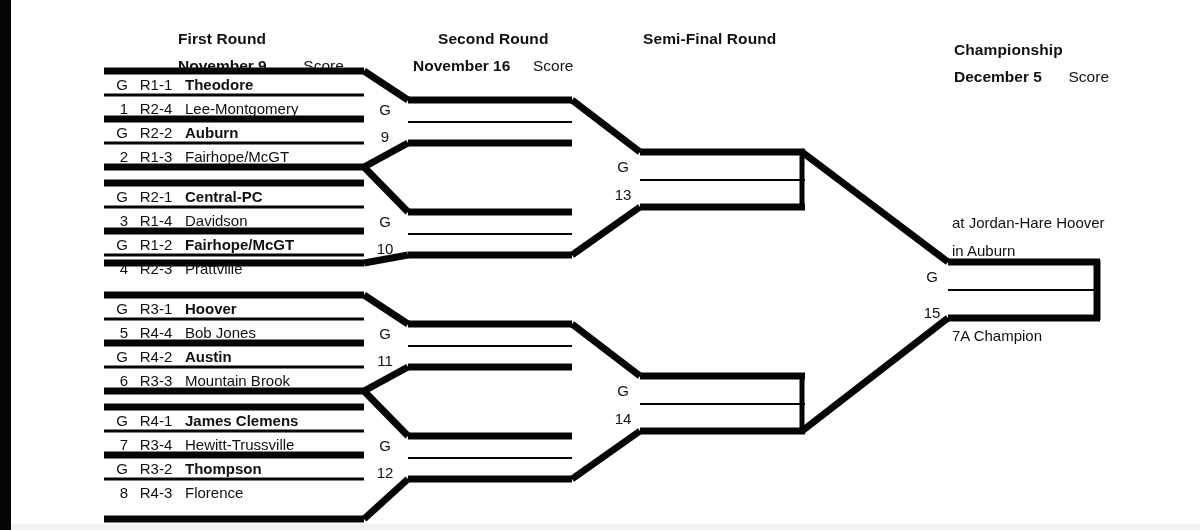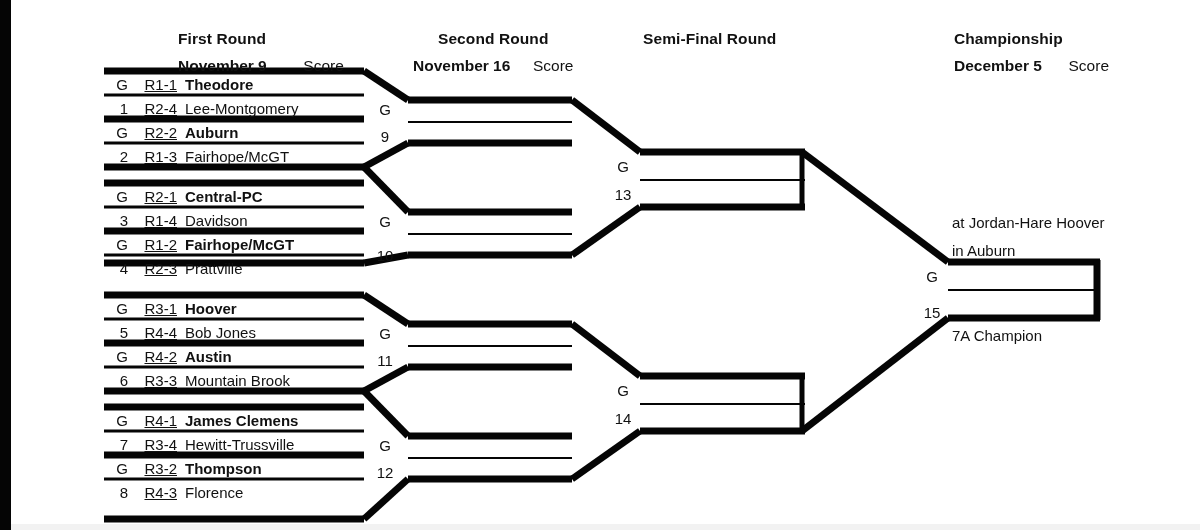--- a/index.html
+++ b/index.html
@@ -46,21 +46,21 @@
     left:109px;
     width:255px;
     font-size:15px;
     line-height:24px;
     white-space:nowrap;
   }
   .r1row .seed{
     position:absolute;left:0;width:19px;text-align:right;
   }
   .r1row .code{
-    position:absolute;left:26px;width:42px;text-align:right;text-decoration:underline;
+    position:absolute;left:26px;width:42px;text-align:center;
   }
   .r1row .team{
     position:absolute;left:76px;
   }
   .r1row.win .team,.r1row.win .seed,.r1row.win .code{font-weight:bold;}
   .r1row.win .seed,.r1row.win .code{font-weight:normal;}
   .r1row.win .team{font-weight:bold;}
 
   
   .gamelbl{
@@ -202,21 +202,21 @@
     <span class="r-date">November 16</span>
     <span style="display:inline-block;width:14px;"></span>
     <span class="r-score">Score</span>
   </div>
 </div>
 
 <div class="col-head" style="left:643px;top:19px;">
   <div class="r-title">Semi-Final Round</div>
 </div>
 
-<div class="col-head" style="left:954px;top:19px;">
+<div class="col-head" style="left:954px;top:30px;">
   <div class="r-title">Championship</div>
   <div class="r-sub">
     <span class="r-date">December 5</span>
     <span style="display:inline-block;width:18px;"></span>
     <span class="r-score">Score</span>
   </div>
 </div>
 
 <div class="r1row win" style="top:73px;">
   <span class="seed">G</span>
@@ -296,21 +296,21 @@
 <div class="r1row" style="top:481px;">
   <span class="seed">8</span>
   <span class="code">R4-3</span>
   <span class="team">Florence</span>
 </div>
 
 <div class="gamelbl" style="left:370px;top:101px;width:30px;">G</div>
 <div class="gamelbl" style="left:370px;top:128px;width:30px;">9</div>
 
 <div class="gamelbl" style="left:370px;top:213px;width:30px;">G</div>
-<div class="gamelbl" style="left:370px;top:247px;width:30px;">10</div>
+<div class="gamelbl" style="left:370px;top:240px;width:30px;">10</div>
 
 <div class="gamelbl" style="left:370px;top:325px;width:30px;">G</div>
 <div class="gamelbl" style="left:370px;top:352px;width:30px;">11</div>
 
 <div class="gamelbl" style="left:370px;top:437px;width:30px;">G</div>
 <div class="gamelbl" style="left:370px;top:464px;width:30px;">12</div>
 
 <div class="gamelbl" style="left:609px;top:158px;width:28px;">G</div>
 <div class="gamelbl" style="left:609px;top:186px;width:28px;">13</div>
 

